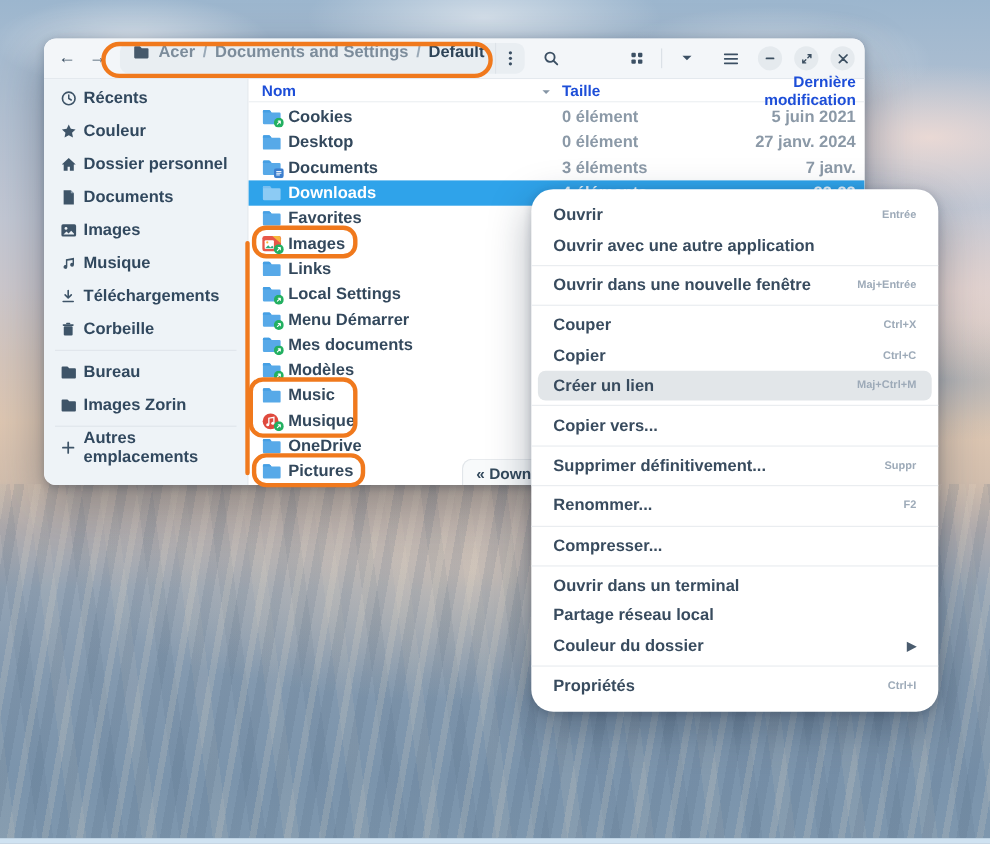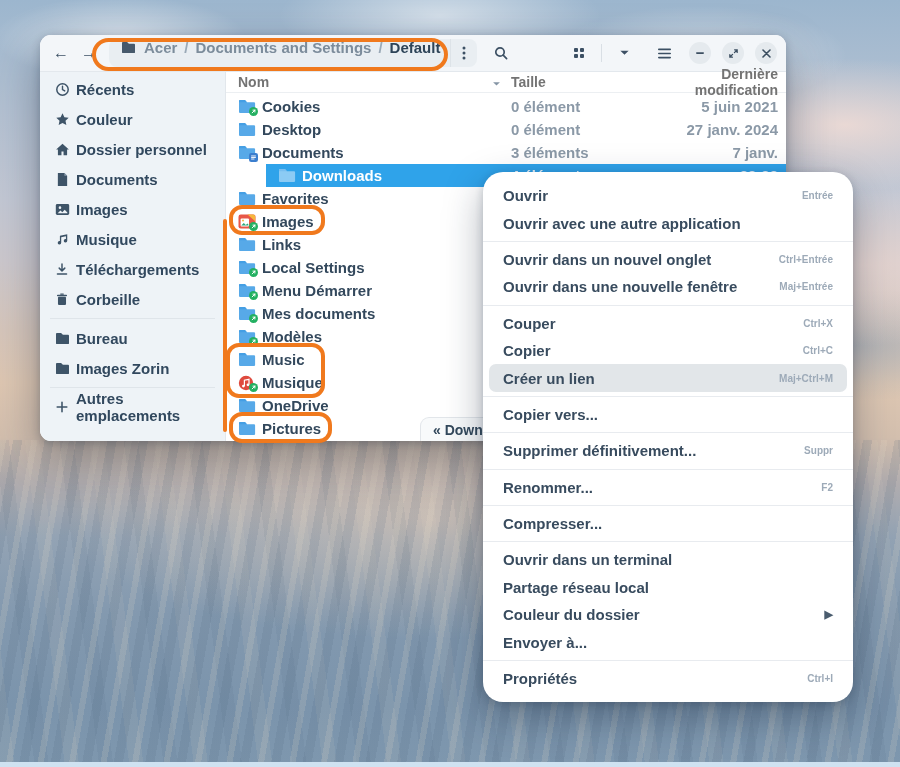--- a/index.html
+++ b/index.html
@@ -56,34 +56,34 @@
   .body{flex:1;display:flex;min-height:0;}
   .sidebar{width:185px;flex:0 0 185px;background:#eef3f7;border-right:1px solid #e2e7ec;
     padding-top:2px;overflow:hidden;}
   .side-item{height:30px;display:flex;align-items:center;gap:6px;padding:0 14px;
     font-size:15px;font-weight:600;color:#31485e;cursor:default;}
   .side-ico{width:16px;height:16px;display:flex;align-items:center;justify-content:center;flex:0 0 16px;}
   .side-div{height:1px;background:#dfe5ea;margin:4px 10px;}
 
   .listpane{flex:1;display:flex;flex-direction:column;min-width:0;background:#fff;}
   .cols{height:20px;flex:0 0 20px;display:flex;align-items:center;font-size:14px;font-weight:600;
-    color:#737373;border-bottom:1px solid #eceff2;padding:0 8px 0 12px;}
+    color:#1d4ed8;border-bottom:1px solid #eceff2;padding:0 8px 0 12px;}
   .col-name{flex:1;display:flex;align-items:center;}
   .col-caret{margin-left:auto;margin-right:10px;color:#8595a5;}
   .col-size{width:145px;flex:0 0 145px;}
   .col-date{width:122px;flex:0 0 122px;text-align:right;}
   .rows{padding-top:2px;}
   .row{height:23px;display:flex;align-items:center;padding:0 8px 0 12px;font-size:15px;
     font-weight:600;color:#33485c;cursor:default;}
   .row .cell-name{flex:1;display:flex;align-items:center;gap:6px;min-width:0;}
   .fico{position:relative;width:18px;height:15px;flex:0 0 18px;}
   .fico .badge{position:absolute;right:-2px;bottom:-2px;width:9px;height:9px;}
   .cell-size{width:145px;flex:0 0 145px;color:#8b99a7;font-weight:600;}
   .cell-date{width:122px;flex:0 0 122px;text-align:right;color:#8b99a7;font-weight:600;}
-  .row.selected{background:#2fa3ea;color:#fff;margin-left:40px;}
+  .row.selected{background:#2fa3ea;color:#fff;}
   .row.selected .cell-size,.row.selected .cell-date{color:#eaf6fe;}
 
   .status-pill{position:absolute;left:380px;top:382px;height:24px;z-index:12;width:260px;
     background:#f8fafb;border:1px solid #e2e6ea;border-radius:9px 9px 0 0;border-bottom:none;
     display:flex;align-items:center;padding:0 12px;font-size:14px;font-weight:600;color:#33495c;}
 
   
   .context-menu{position:absolute;left:483px;top:172px;width:370px;z-index:40;background:#fff;
     border-radius:20px;box-shadow:0 14px 38px rgba(20,35,55,.35),0 2px 8px rgba(20,35,55,.2);
     padding:10px 0;box-sizing:border-box;}
@@ -518,24 +518,20 @@
   <div class="mi">
     <span class="mi-label">Ouvrir</span>
     <span class="mi-shortcut">Entrée</span>
   </div>
 
   <div class="mi">
     <span class="mi-label">Ouvrir avec une autre application</span>
     <span class="mi-shortcut"></span>
   </div>
 <div class="m-div"></div>
-  <div class="mi">
-    <span class="mi-label">Ouvrir dans un nouvel onglet</span>
-    <span class="mi-shortcut">Ctrl+Entrée</span>
-  </div>
 
   <div class="mi">
     <span class="mi-label">Ouvrir dans une nouvelle fenêtre</span>
     <span class="mi-shortcut">Maj+Entrée</span>
   </div>
 <div class="m-div"></div>
   <div class="mi">
     <span class="mi-label">Couper</span>
     <span class="mi-shortcut">Ctrl+X</span>
   </div>
@@ -579,24 +575,20 @@
   <div class="mi">
     <span class="mi-label">Partage réseau local</span>
     <span class="mi-shortcut"></span>
   </div>
 
   <div class="mi">
     <span class="mi-label">Couleur du dossier</span>
     <span class="mi-shortcut mi-sub">▶</span>
   </div>
 
-  <div class="mi">
-    <span class="mi-label">Envoyer à...</span>
-    <span class="mi-shortcut"></span>
-  </div>
 <div class="m-div"></div>
   <div class="mi">
     <span class="mi-label">Propriétés</span>
     <span class="mi-shortcut">Ctrl+I</span>
   </div>
 </div>
 
 <div class="ann" style="left:92px;top:38px;width:356px;height:33px;border-radius:17px;"></div>
 <div class="ann-line" style="left:223px;top:219px;width:4px;height:213px;"></div>
 <div class="ann" style="left:229px;top:205px;width:96px;height:30px;border-radius:13px;"></div>

